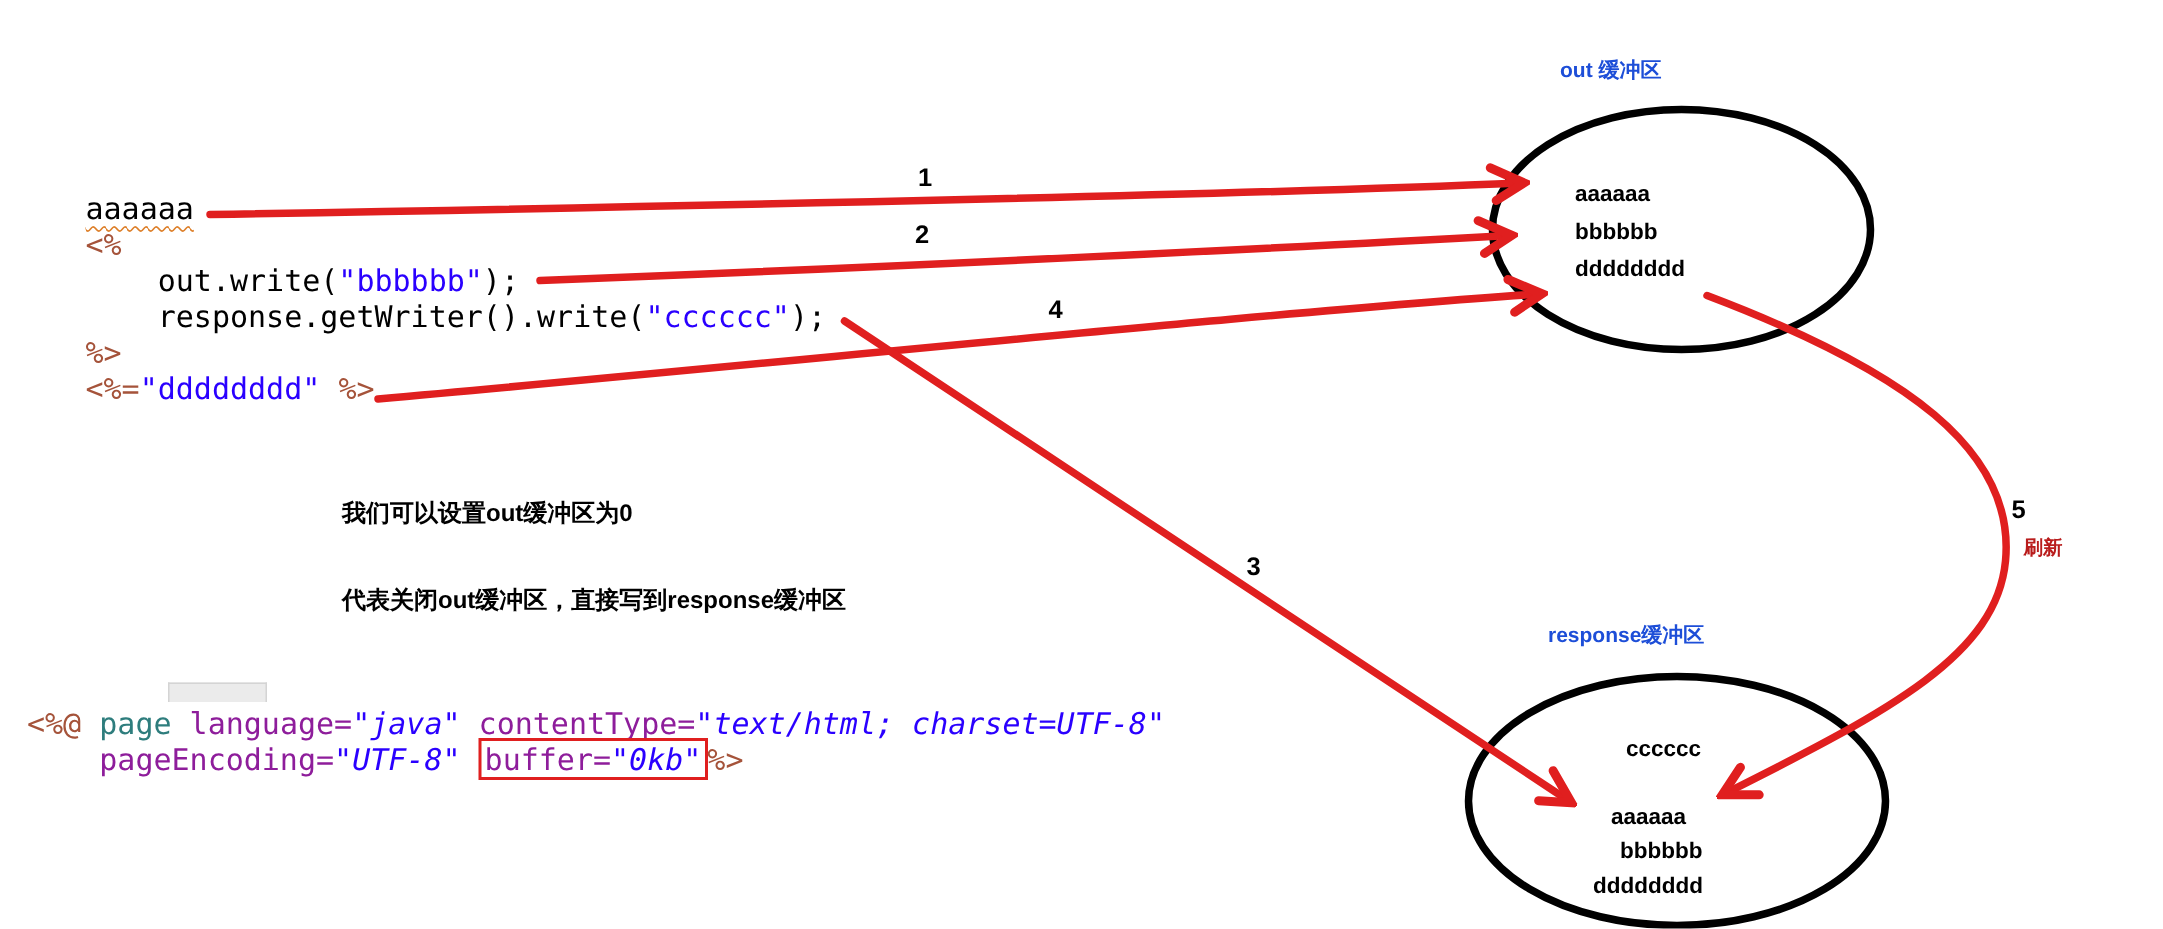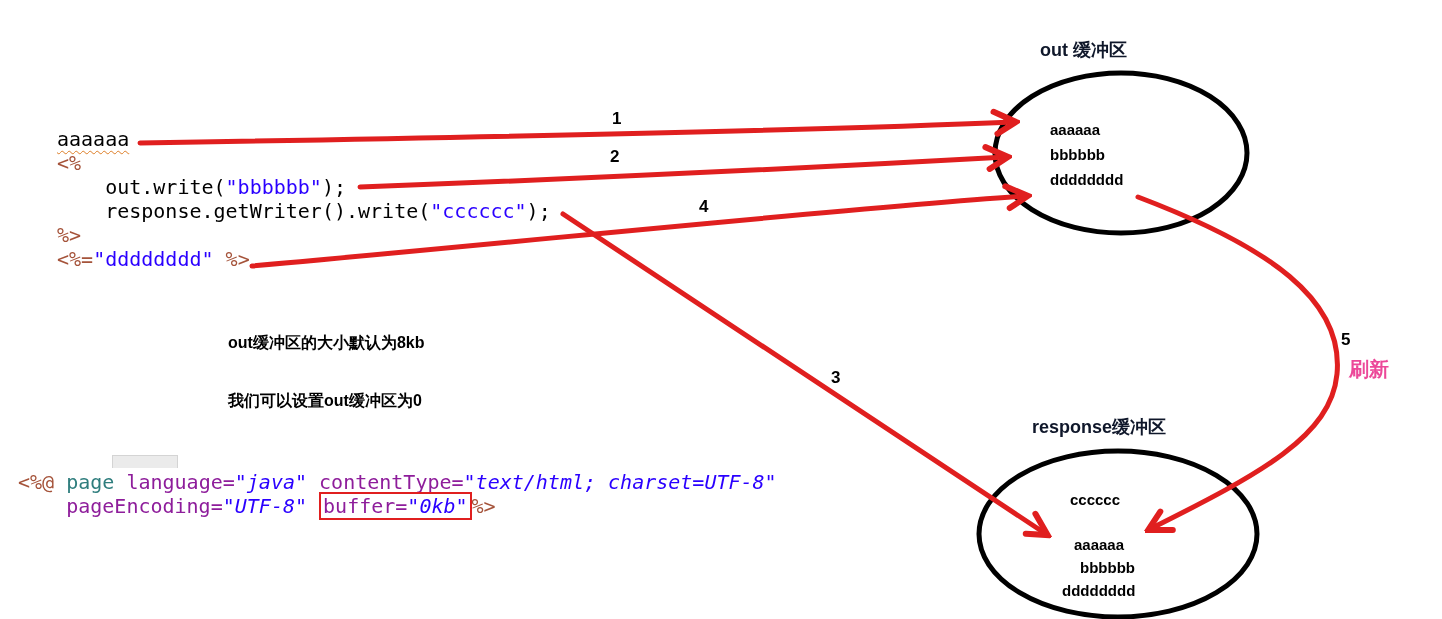--- a/index.html
+++ b/index.html
@@ -21,30 +21,30 @@
   .code .c-jsp{color:var(--jsp)}
   .code .c-str{color:var(--str)}
   .code .c-stri{color:var(--str);font-style:italic}
   .code .c-tag{color:var(--tag)}
   .code .c-attr{color:var(--attr)}
   .code .c-attru{color:var(--attr);text-underline-offset:3px}
   .code .sq{text-decoration:underline wavy var(--squig);text-decoration-thickness:1px;text-underline-offset:4px}
   .code .redbox{display:inline-block;border:2px solid var(--box);padding:0 2px;margin:-2px 0}
 
   .step-num{font-size:17px;font-weight:bold;color:#000}
-  .buf-title{font-size:18px;font-weight:bold;color:#0f172a}
+  .buf-title{font-size:14px;font-weight:bold;color:#1d4ed8}
   .buf-items{font-size:15px;font-weight:bold;color:#000;line-height:25px}
   .resp-items{line-height:23px}
-  .resp-items div:nth-child(1){margin-left:10px;margin-bottom:22px}
+  .resp-items div:nth-child(1){margin-left:24px;margin-bottom:22px}
   .resp-items div:nth-child(2){margin-left:14px}
   .resp-items div:nth-child(3){margin-left:20px}
   .resp-items div:nth-child(4){margin-left:2px}
   .notes{font-size:16px;font-weight:bold;color:#000;line-height:24px}
   .notes div:nth-child(2){margin-top:34px}
-  .refresh-label{font-size:20px;font-weight:bold;color:#ec4899}
+  .refresh-label{font-size:13px;font-weight:bold;color:#b91c1c}
   .grey-chip{background:#ebebeb;border:1px solid #d4d4d4;border-bottom:none}
 </style>
 </head>
 <body>
 
 <div class="canvas">
 
   <svg class="overlay">
     <defs>
       <marker id="ah" viewBox="0 0 30 30" markerWidth="30" markerHeight="30" refX="24" refY="15" orient="auto" markerUnits="userSpaceOnUse">
@@ -84,17 +84,17 @@
       <div>dddddddd</div>
     </div>
   <div class="abs buf-items resp-items" style="left:1060px;top:488px">
       <div>cccccc</div>
       <div>aaaaaa</div>
       <div>bbbbbb</div>
       <div>dddddddd</div>
     </div>
 
   <div class="abs notes" style="left:228px;top:331px">
-    <div>out缓冲区的大小默认为8kb</div>
     <div>我们可以设置out缓冲区为0</div>
+    <div>代表关闭out缓冲区，直接写到response缓冲区</div>
   </div>
 
 </div>
 
 </body></html>

